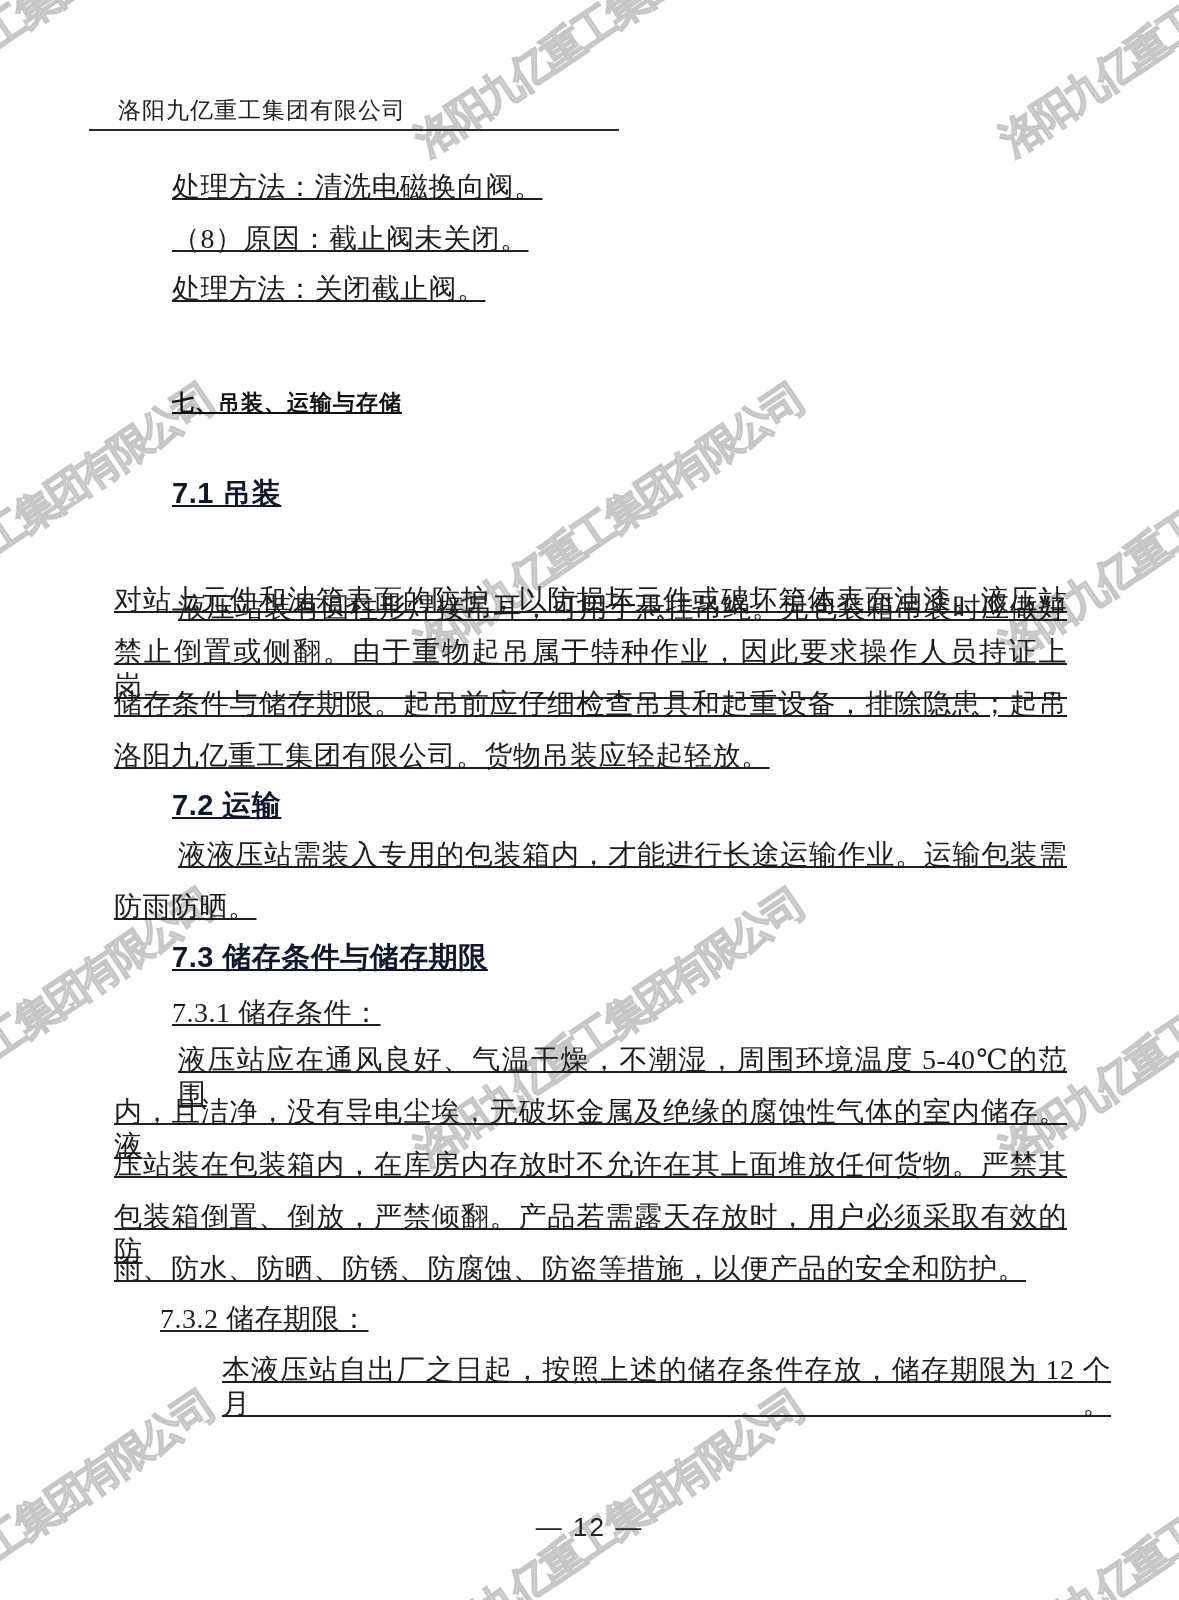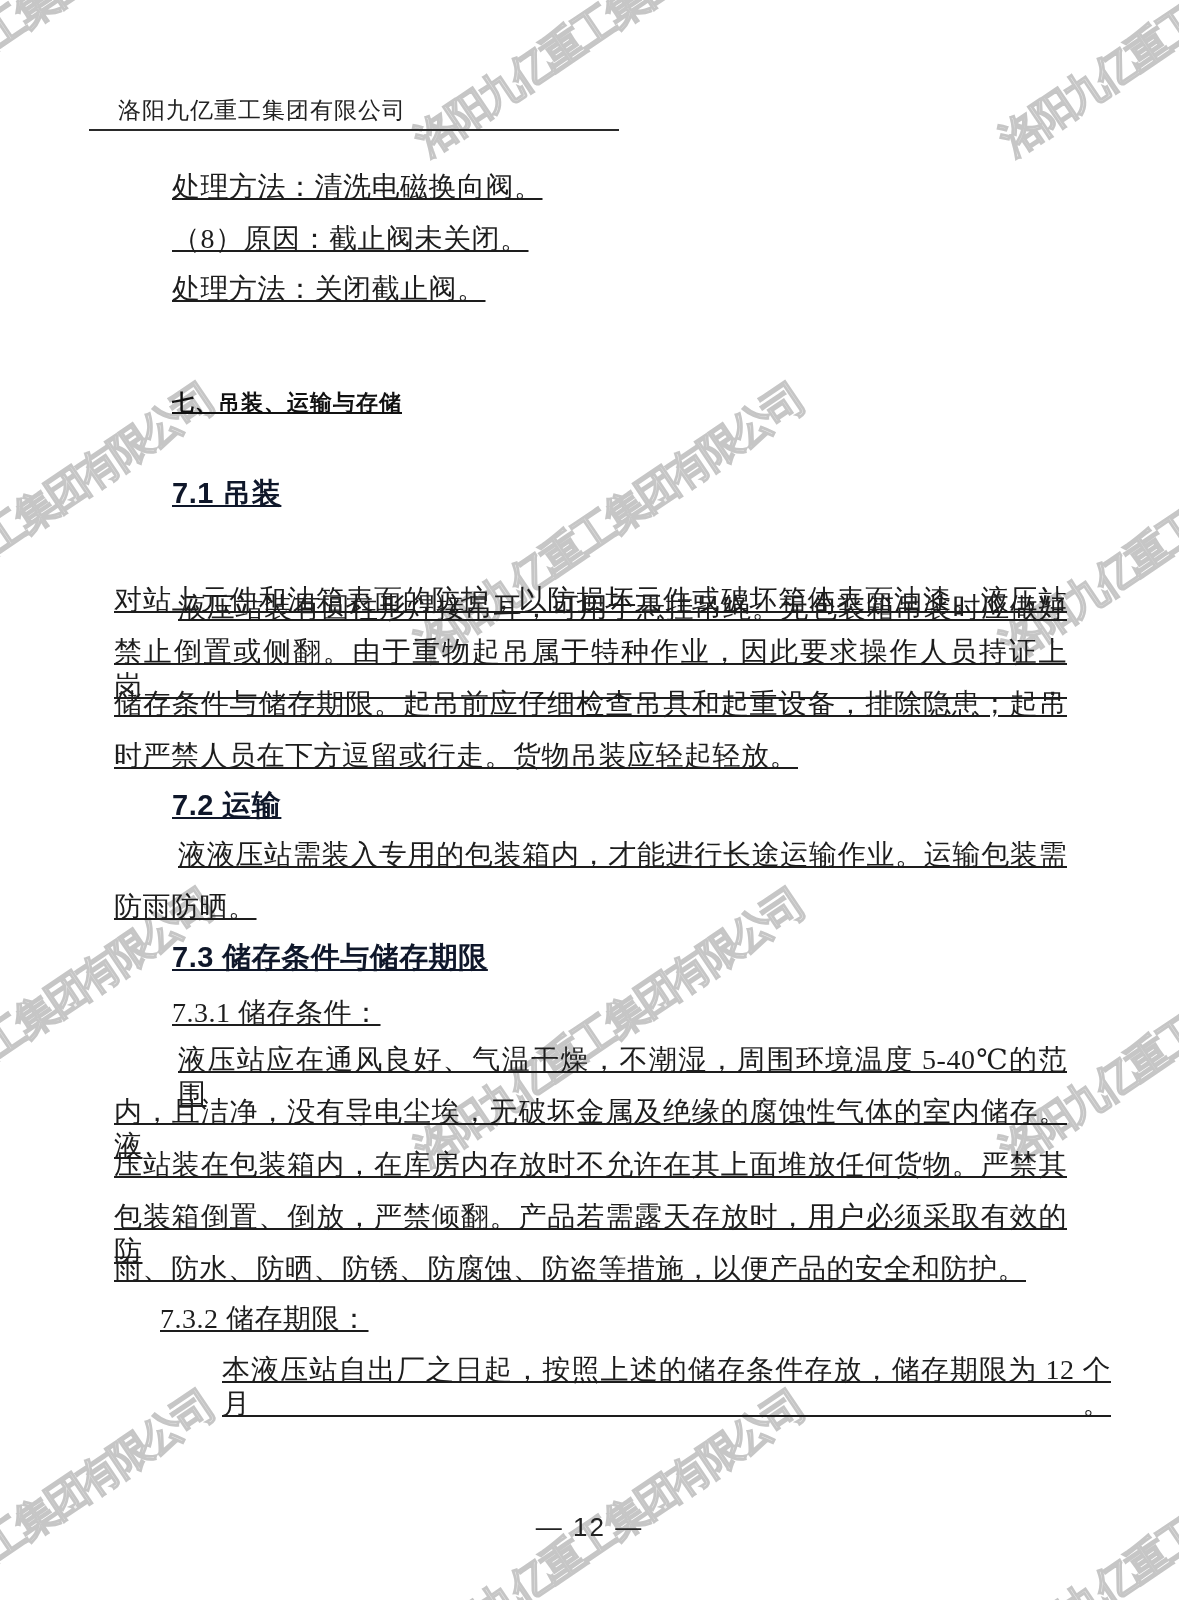--- a/index.html
+++ b/index.html
@@ -132,21 +132,21 @@
   <div class="content-layer">
       <div class="line body" style="left: 172px; top: 170px;">处理方法：清洗电磁换向阀。</div>
       <div class="line body" style="left: 172px; top: 222px;">（8）原因：截止阀未关闭。</div>
       <div class="line body" style="left: 172px; top: 272px;">处理方法：关闭截止阀。</div>
       <div class="line h1" style="left: 172px; top: 386px;">七、吊装、运输与存储</div>
       <div class="line h2" style="left: 172px; top: 476px;">7.1 吊装</div>
       <div class="line body just" style="left: 178px; top: 555px; width: 889px; margin-top: 36px;">液压站装有圆柱形焊接吊耳，可用于悬挂吊绳。无包装箱吊装时应做好</div>
       <div class="line body just" style="left: 114px; top: 583px; width: 953px;">对站上元件和油箱表面的防护，以防损坏元件或破坏箱体表面油漆。液压站</div>
       <div class="line body just" style="left: 114px; top: 635px; width: 953px;">禁止倒置或侧翻。由于重物起吊属于特种作业，因此要求操作人员持证上岗，</div>
       <div class="line body just" style="left: 114px; top: 687px; width: 953px;">储存条件与储存期限。起吊前应仔细检查吊具和起重设备，排除隐患；起吊</div>
-      <div class="line body" style="left: 114px; top: 739px;">时严禁人员在下方逗留或行走。货物吊装应轻起轻放。</div>
+      <div class="line body" style="left: 114px; top: 739px;">洛阳九亿重工集团有限公司。货物吊装应轻起轻放。</div>
       <div class="line h2" style="left: 172px; top: 788px;">7.2 运输</div>
       <div class="line body just" style="left: 178px; top: 838px; width: 889px;">液液压站需装入专用的包装箱内，才能进行长途运输作业。运输包装需</div>
       <div class="line body" style="left: 114px; top: 890px;">防雨防晒。</div>
       <div class="line h2" style="left: 172px; top: 940px;">7.3 储存条件与储存期限</div>
       <div class="line body" style="left: 172px; top: 996px;">7.3.1 储存条件：</div>
       <div class="line body just" style="left: 178px; top: 1043px; width: 889px;">液压站应在通风良好、气温干燥，不潮湿，周围环境温度 5-40℃的范围</div>
       <div class="line body just" style="left: 114px; top: 1095px; width: 953px;">内，且洁净，没有导电尘埃，无破坏金属及绝缘的腐蚀性气体的室内储存。液</div>
       <div class="line body just" style="left: 114px; top: 1148px; width: 953px;">压站装在包装箱内，在库房内存放时不允许在其上面堆放任何货物。严禁其</div>
       <div class="line body just" style="left: 114px; top: 1200px; width: 953px;">包装箱倒置、倒放，严禁倾翻。产品若需露天存放时，用户必须采取有效的防</div>
       <div class="line body" style="left: 114px; top: 1252px;">雨、防水、防晒、防锈、防腐蚀、防盗等措施，以便产品的安全和防护。</div>

